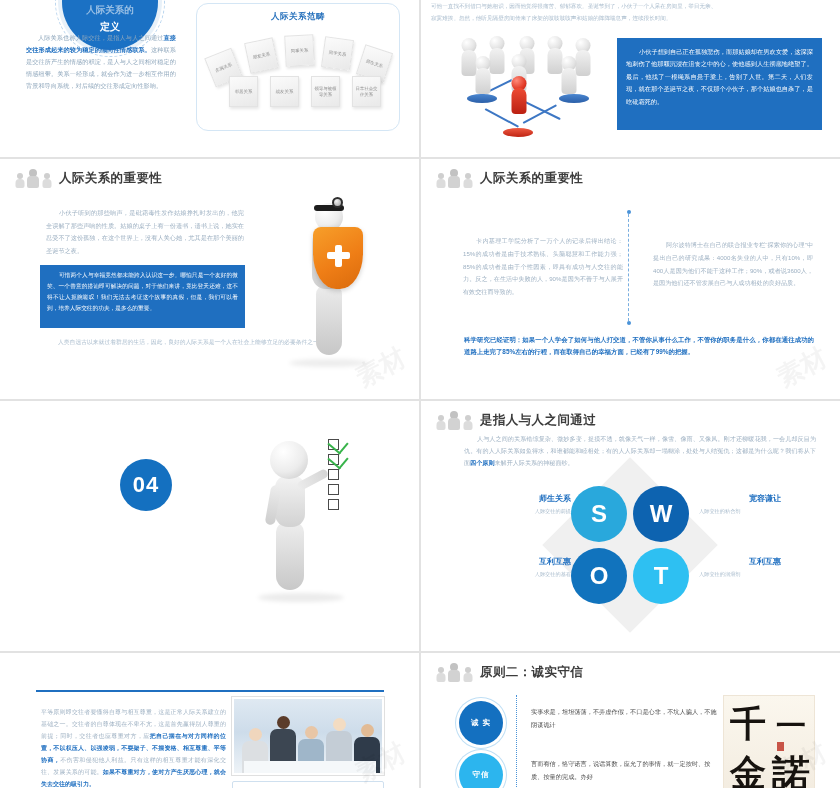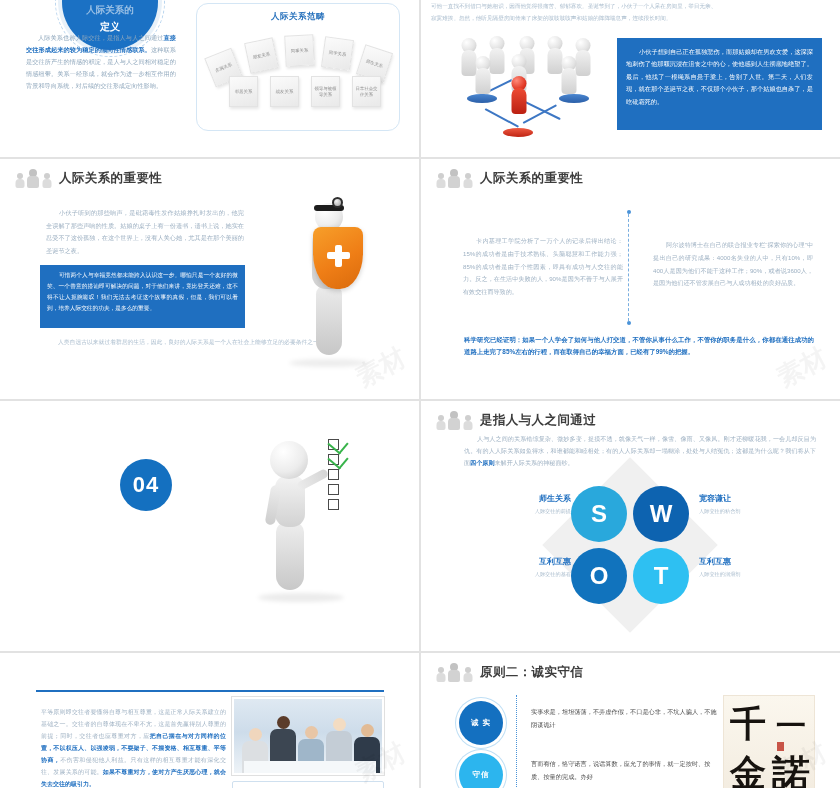--- a/index.html
+++ b/index.html
@@ -290,21 +290,21 @@
     border-radius: 50%; display: flex; align-items: center; justify-content: center;
     color: #fff; font-size: 24px; font-weight: bold;
   }
   .s6-lbl { position: absolute; }
   .s6-lbl .t { font-size: 8px; font-weight: bold; color: #1f6fc0; }
   .s6-lbl .s { font-size: 5.2px; color: #a9bccd; margin-top: 4px; }
   .s6-l1 { left: 88px; top: 92px; text-align: right; width: 62px; }
   .s6-l2 { left: 278px; top: 92px; width: 82px; }
   .s6-l3 { left: 88px; top: 155px; text-align: right; width: 62px; }
   .s6-l4 { left: 278px; top: 155px; width: 82px; }
-  .s6-l4 .t, .s6-l2 .t { text-align: left; }
+  .s6-l4 .t, .s6-l2 .t { text-align: right; }
 
   
   .s7-rule {
     position: absolute; left: 36px; top: 37px; width: 348px; height: 2px;
     background: #1f6fc0;
   }
   .s7-text {
     position: absolute; left: 41px; top: 53px; width: 185px;
     font-size: 6px; line-height: 2.0; color: #9db0c2; text-align: justify;
   }

